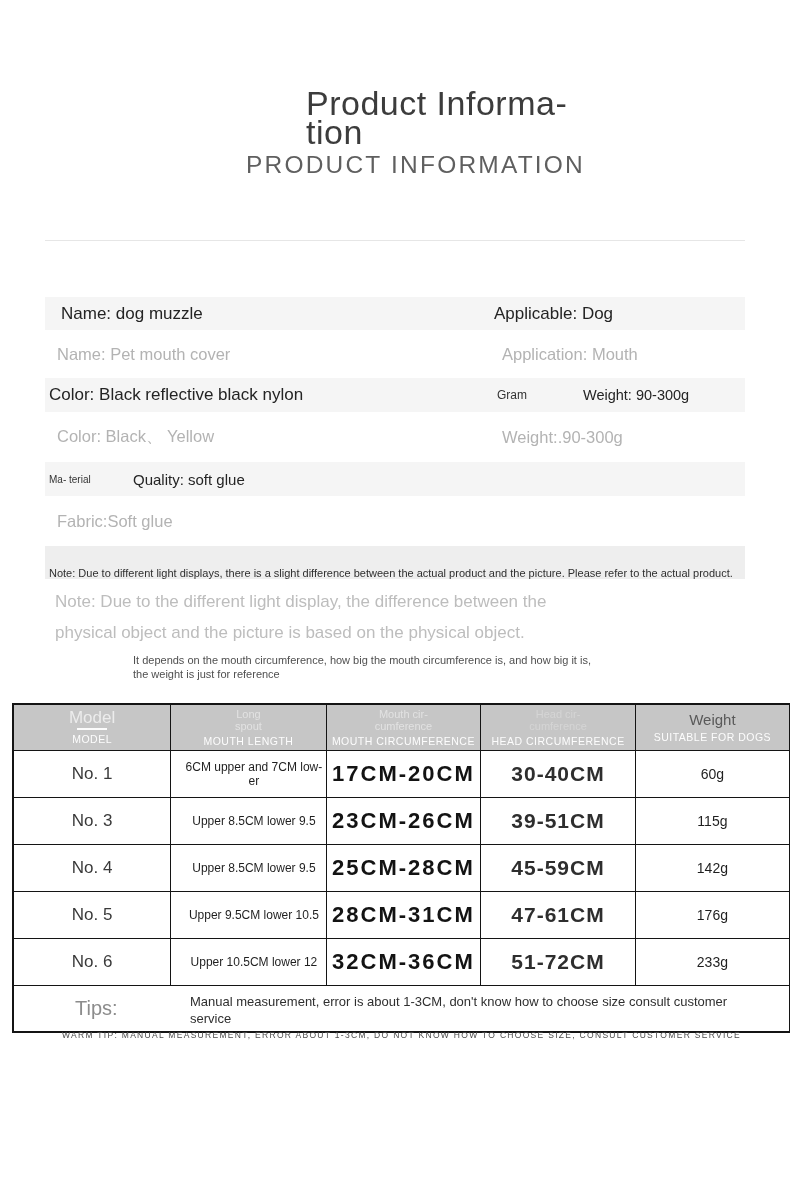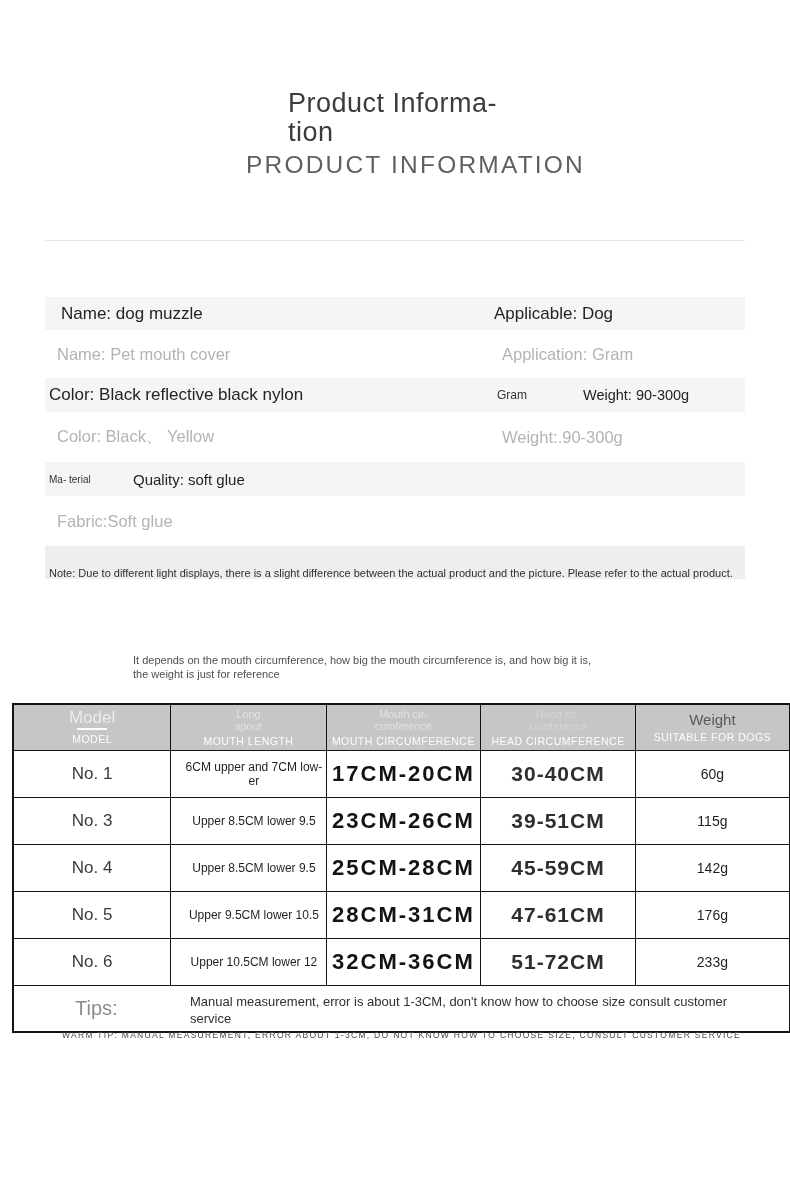--- a/index.html
+++ b/index.html
@@ -2,21 +2,21 @@
 <html><head>
 <meta charset="utf-8">
 <style>
   * { margin:0; padding:0; box-sizing:border-box; }
   html,body { background:#ffffff; }
   body { font-family:"Liberation Sans", sans-serif; color:#2d2d2d; }
   .canvas { position:relative; width:790px; height:1188px; background:#fff; overflow:hidden; margin:0 auto; }
   .preline { white-space:pre-line; }
 
   
-  .title { position:absolute; left:288px; top:89px; font-size:27px; line-height:28.5px; color:#3c3c3c; letter-spacing:.5px; }
+  .title { position:absolute; left:306px; top:89px; font-size:34px; line-height:28.5px; color:#3c3c3c; letter-spacing:.5px; }
   .subtitle { position:absolute; left:246px; top:151px; font-size:24.5px; letter-spacing:2.2px; color:#4a4a4a; opacity:.88; }
 
   .divider { position:absolute; left:45px; top:240px; width:700px; height:1px; background:#b5b5b5; border-bottom:1px solid #e6e6e6; }
 
   
   .spec { position:absolute; left:45px; width:700px; }
   .spec.gray { background:#f5f5f5; }
   .row-name       { top:297px; height:33px; }
   .row-name-sub   { top:330px; height:48px; }
   .row-color      { top:378px; height:34px; }
@@ -79,21 +79,21 @@
 tion</div>
   <div class="subtitle">PRODUCT INFORMATION</div>
   <div class="divider"></div>
 
   <div class="spec gray row-name">
     <span class="l t-dark-lg">Name: dog muzzle</span>
     <span class="r t-dark-lg">Applicable: Dog</span>
   </div>
   <div class="spec row-name-sub">
     <span class="l t-gray-lg">Name: Pet mouth cover</span>
-    <span class="r t-gray-lg">Application: Gram</span>
+    <span class="r t-gray-lg">Application: Mouth</span>
   </div>
 
   <div class="spec gray row-color">
     <span class="l t-dark-lg">Color: Black reflective black nylon</span>
     <span class="m t-dark-sm">Gram</span>
     <span class="r t-dark-md">Weight: 90-300g</span>
   </div>
   <div class="spec row-color-sub">
     <span class="l t-gray-lg">Color: Black、 Yellow</span>
     <span class="r t-gray-lg">Weight:.90-300g</span>
@@ -103,20 +103,22 @@
     <span class="l t-tiny preline">Ma-
 terial</span>
     <span class="v">Quality: soft glue</span>
   </div>
   <div class="spec row-material-sub">
     <span class="l t-gray-lg">Fabric:Soft glue</span>
   </div>
 
   <div class="spec row-note">Note: Due to different light displays, there is a slight difference between the actual product and the picture. Please refer to the actual product.</div>
 
+  <div class="note-sub preline">Note: Due to the different light display, the difference between the
+physical object and the picture is based on the physical object.</div>
   <div class="hint preline">It depends on the mouth circumference, how big the mouth circumference is, and how big it is,
 the weight is just for reference</div>
 
   <div class="size-table-wrap">
     <table class="size">
       <colgroup>
           <col class="c1">
           <col class="c2">
           <col class="c3">
           <col class="c4">

